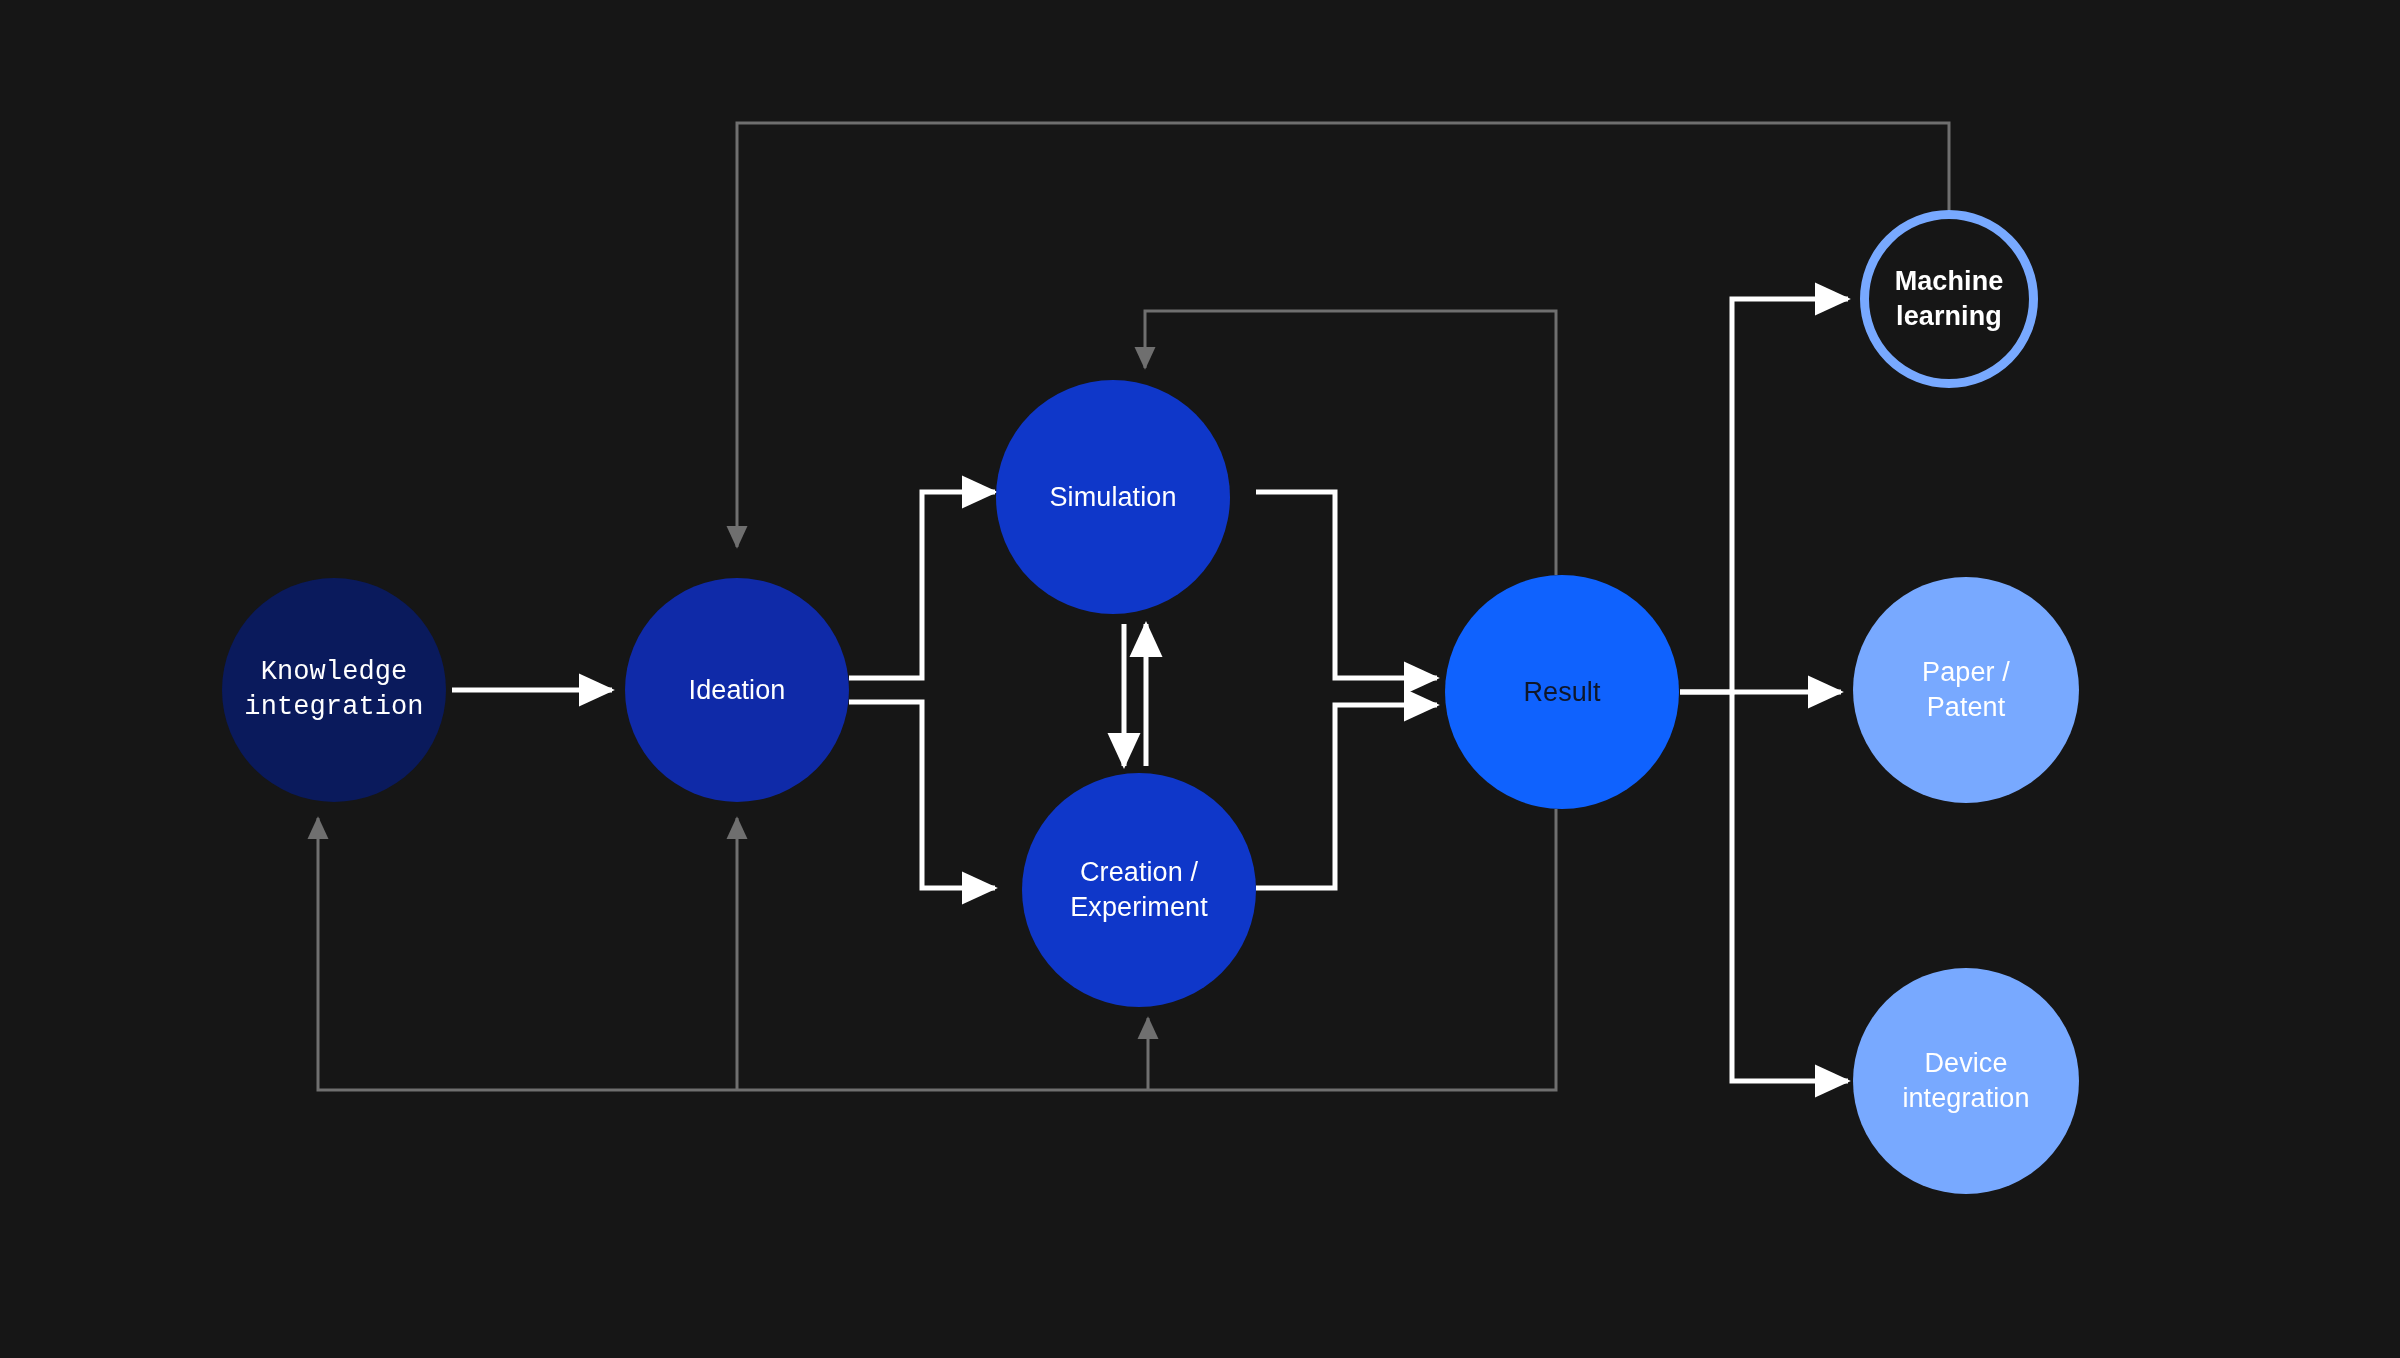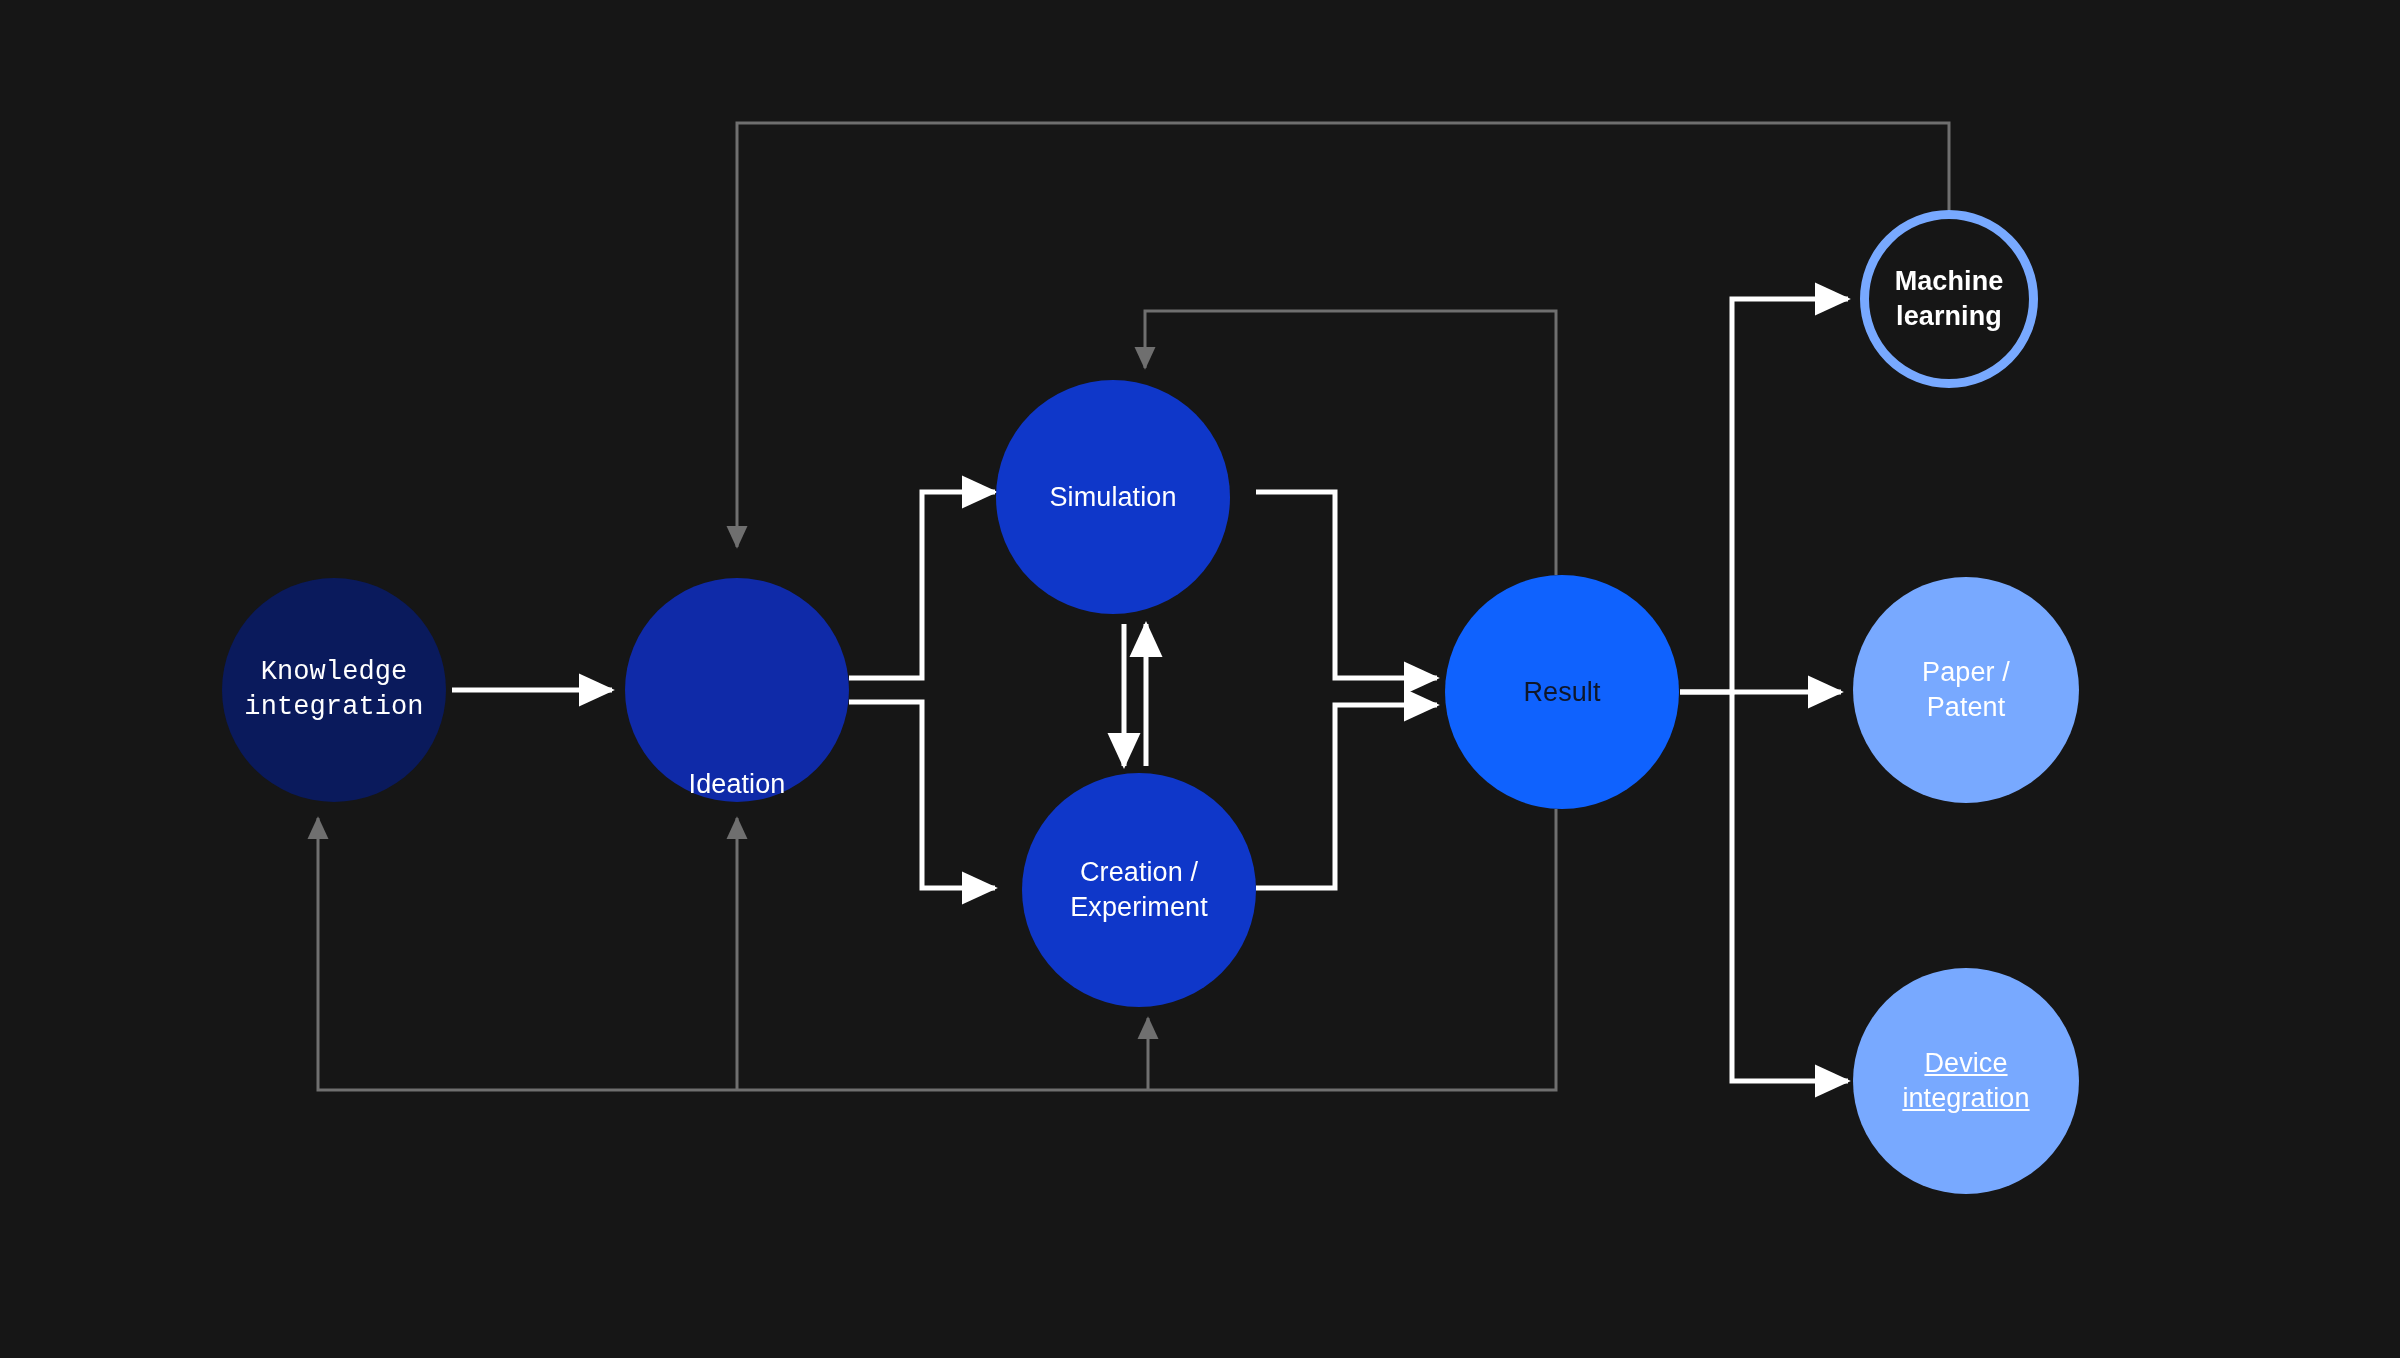--- a/index.html
+++ b/index.html
@@ -86,40 +86,40 @@
         <path d="M 1680 692 L 1841 692" fill="none" stroke="#ffffff" stroke-width="5" stroke-linecap="butt" stroke-linejoin="miter" marker-end="url(#arrow-white)"></path>
         <path d="M 1732 692 L 1732 1081 L 1848 1081" fill="none" stroke="#ffffff" stroke-width="5" stroke-linecap="butt" stroke-linejoin="miter" marker-end="url(#arrow-white)"></path>
       </g>
   </svg>
 
   <div id="node-layer">
       <div class="node" style="left: 222px; top: 578px; width: 224px; height: 224px; font-size: 27px; color: rgb(255, 255, 255); background: rgb(10, 26, 92); border: none; font-family: Liberation Mono, monospace;">
         <span class="node-label">Knowledge
 integration</span>
       </div>
-      <div class="node" style="left: 625px; top: 578px; width: 224px; height: 224px; font-size: 27px; color: rgb(255, 255, 255); background: rgb(15, 42, 168); border: none; align-items: flex-end;">
+      <div class="node" style="left: 625px; top: 578px; width: 224px; height: 224px; font-size: 27px; color: rgb(255, 255, 255); background: rgb(15, 42, 168); border: none;">
         <span class="node-label">Ideation</span>
       </div>
       <div class="node" style="left: 996px; top: 380px; width: 234px; height: 234px; font-size: 27px; color: rgb(255, 255, 255); background: rgb(15, 55, 201); border: none;">
         <span class="node-label">Simulation</span>
       </div>
       <div class="node" style="left: 1022px; top: 773px; width: 234px; height: 234px; font-size: 27px; color: rgb(255, 255, 255); background: rgb(15, 55, 201); border: none; justify-content: center;">
         <span class="node-label">Creation /
 Experiment</span>
       </div>
       <div class="node" style="left: 1445px; top: 575px; width: 234px; height: 234px; font-size: 27px; color: #0f172a; background: rgb(15, 98, 254); border: none;">
         <span class="node-label">Result</span>
       </div>
       <div class="node" style="left: 1860px; top: 210px; width: 178px; height: 178px; font-size: 27px; color: rgb(255, 255, 255); background: transparent; border: 9px solid rgb(120, 169, 255); font-weight: bold;">
         <span class="node-label">Machine
 learning</span>
       </div>
       <div class="node" style="left: 1853px; top: 577px; width: 226px; height: 226px; font-size: 27px; color: rgb(255, 255, 255); background: rgb(120, 169, 255); border: none;">
         <span class="node-label">Paper /
 Patent</span>
       </div>
-      <div class="node" style="left: 1853px; top: 968px; width: 226px; height: 226px; font-size: 27px; color: rgb(255, 255, 255); background: rgb(120, 169, 255); border: none; text-decoration: underline;">
+      <div class="node" style="left: 1853px; top: 968px; width: 226px; height: 226px; font-size: 27px; color: rgb(255, 255, 255); background: rgb(120, 169, 255); border: none;">
         <span class="node-label">Device
 integration</span>
       </div>
     </div>
 
 </div>
 
 </body></html>

